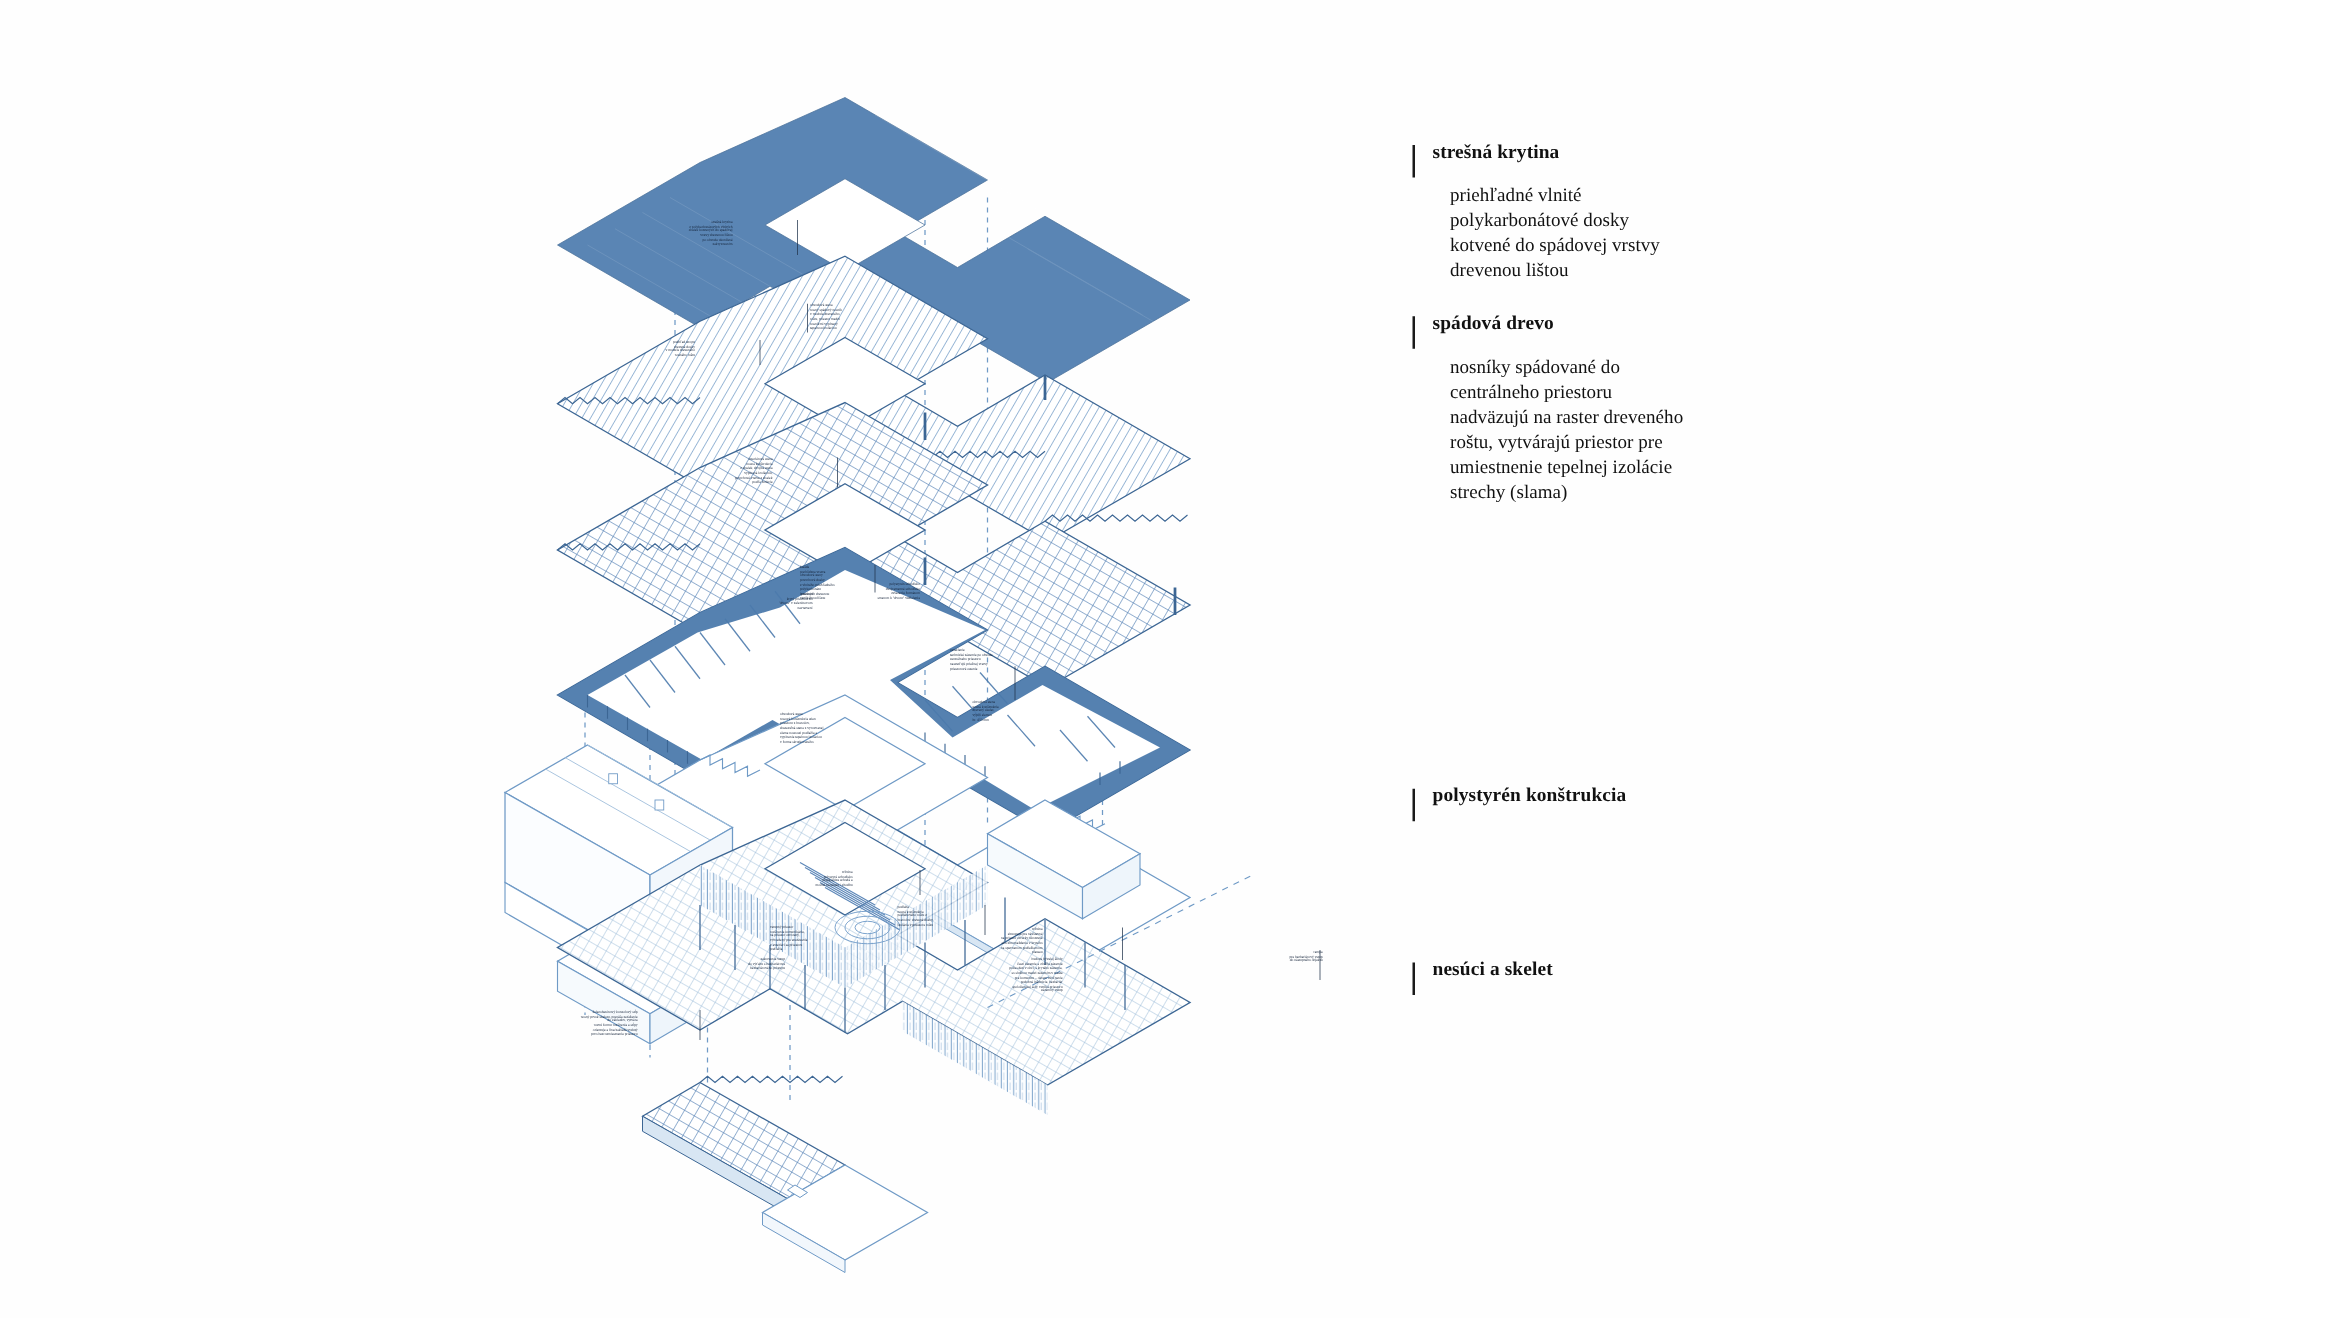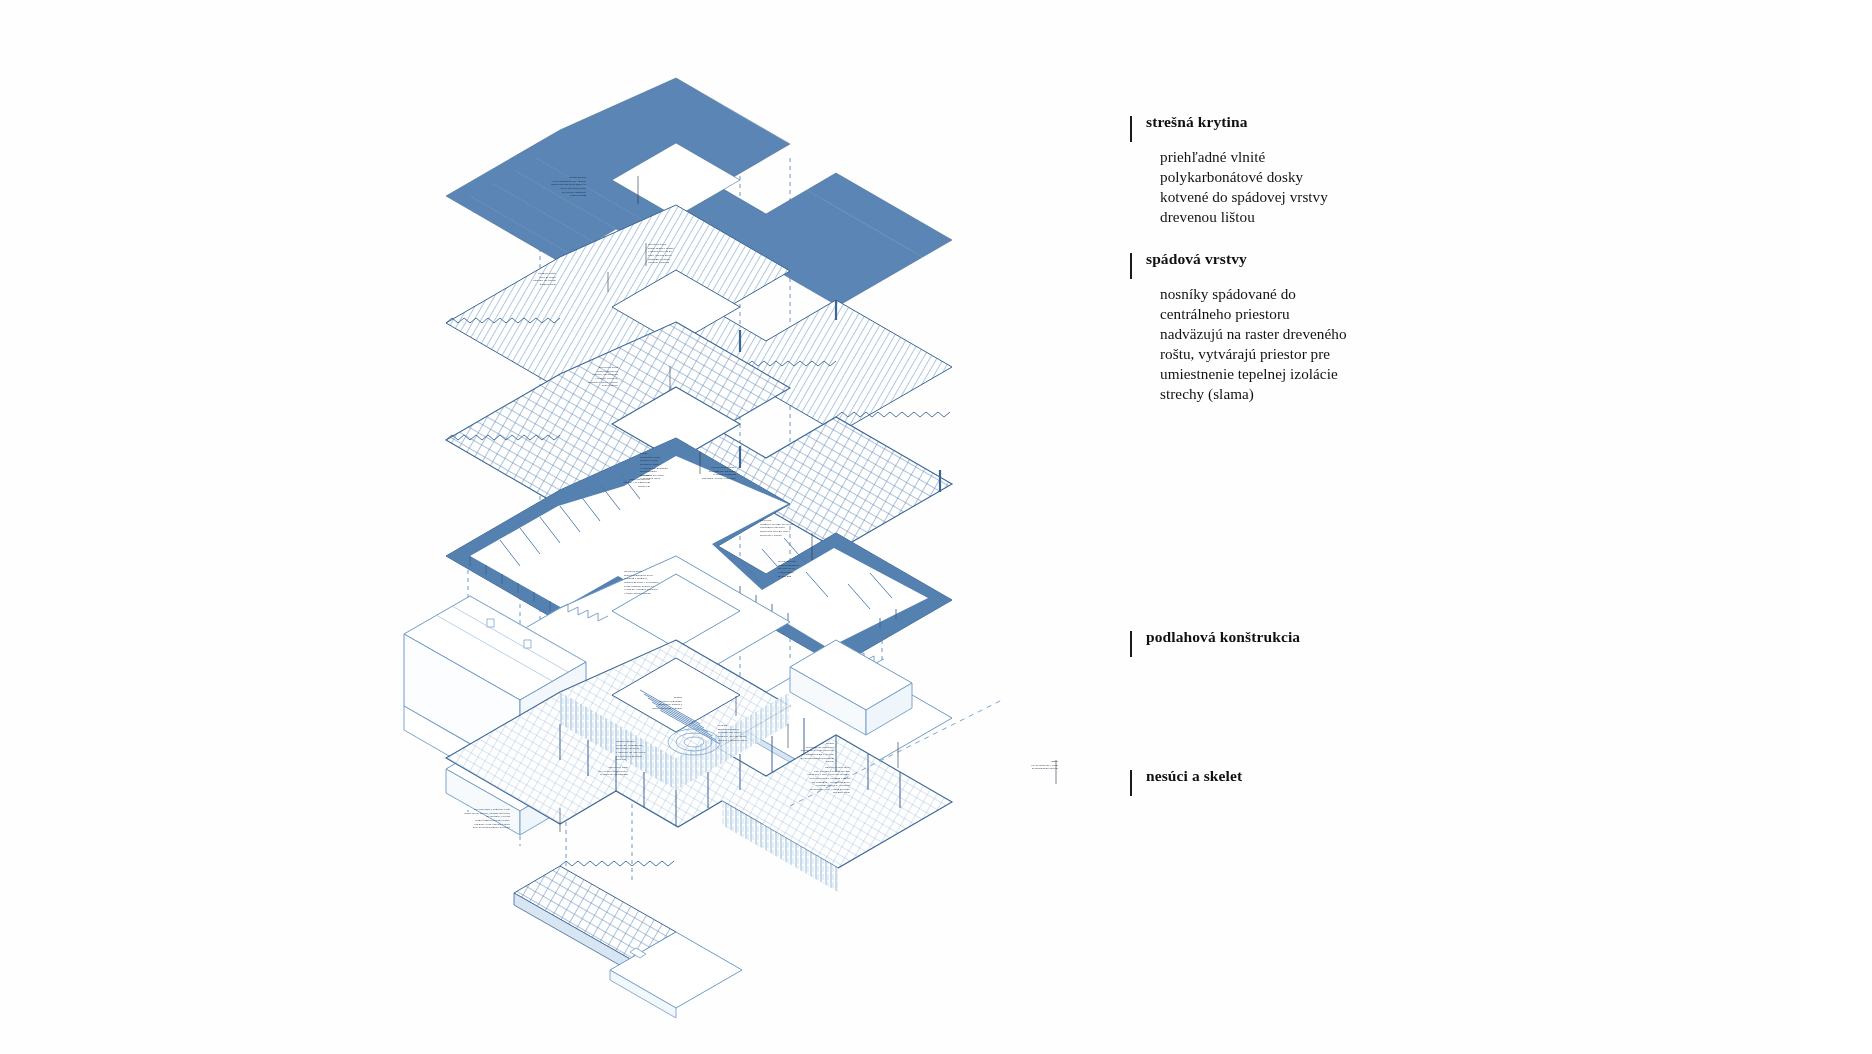--- a/index.html
+++ b/index.html
@@ -416,34 +416,34 @@
       <span class="tick"></span>
       <h3>strešná krytina</h3>
       <p>priehľadné vlnité
 polykarbonátové dosky
 kotvené do spádovej vrstvy
 drevenou lištou</p>
     </div>
 
     <div class="legend-block" style="top:249px;">
       <span class="tick"></span>
-      <h3>spádová vrstvy</h3>
+      <h3>spádová drevo</h3>
       <p>nosníky spádované do
 centrálneho priestoru
 nadväzujú na raster dreveného
 roštu, vytvárajú priestor pre
 umiestnenie tepelnej izolácie
 strechy (slama)</p>
     </div>
 
 
 
     <div class="legend-block" style="top:627px;">
       <span class="tick"></span>
-      <h3>podlahová konštrukcia</h3>
+      <h3>polystyrén konštrukcia</h3>
     </div>
 
     <div class="legend-block" style="top:766px;">
       <span class="tick"></span>
       <h3>nesúci a skelet</h3>
     </div>
 
   </div>
 </div>
 

